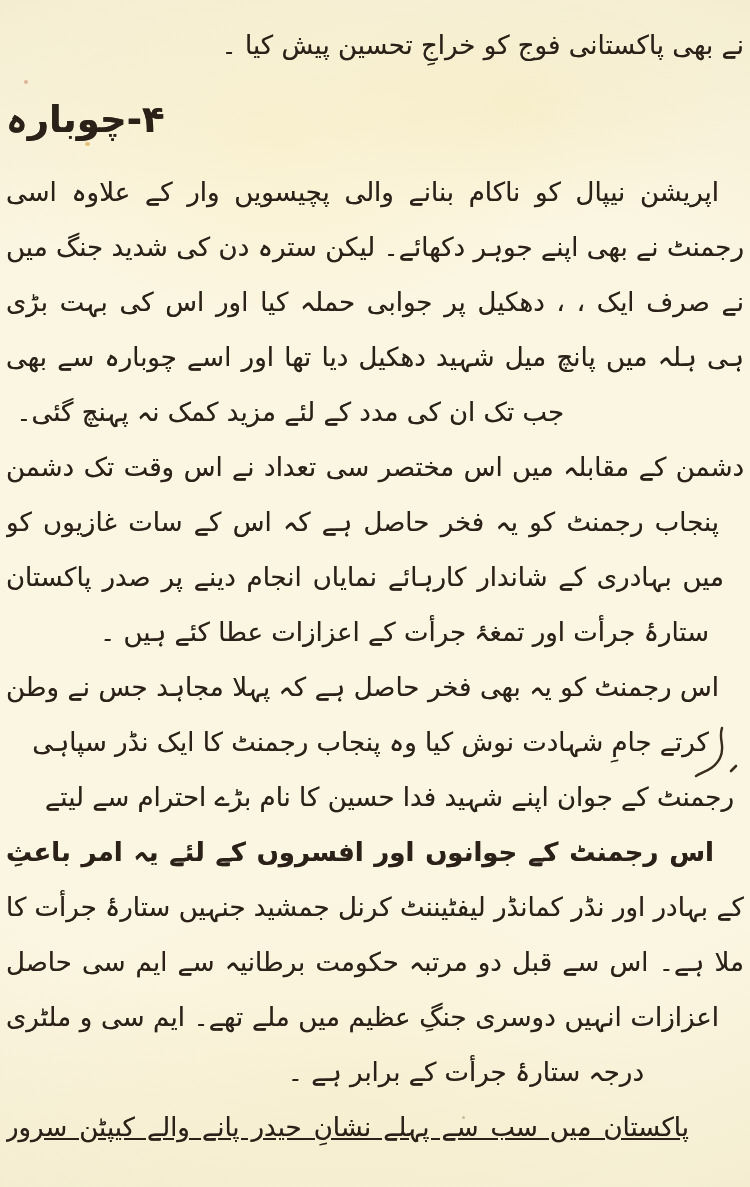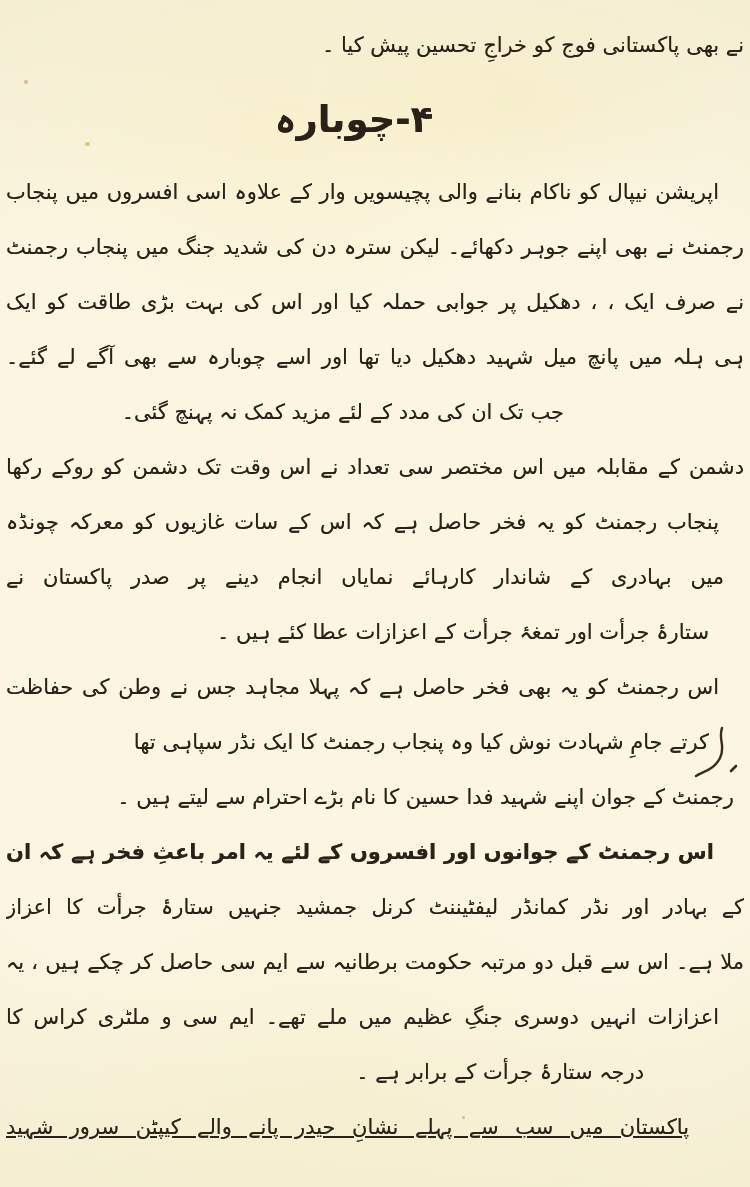--- a/index.html
+++ b/index.html
@@ -16,38 +16,38 @@
       radial-gradient(ellipse 900px 700px at 50% 50%, #fbf6e2 60%, #f3ecce 100%);
     background-color:#f9f3dc;
     overflow:hidden;
     font-family:"DejaVu Sans", sans-serif;
     color:#2b2118;
     direction:rtl;
   }
   .line{
     height:55px;
     line-height:55px;
-    font-size:21px;
+    font-size:26px;
     white-space:normal;
     overflow:hidden;
     text-shadow:0 0 0.5px rgba(43,33,24,0.55);
   }
   .j{ text-align:justify; text-align-last:justify; }
   .r{ text-align:right;  text-align-last:right; }
   .pr10{padding-right:10px;} .pr20{padding-right:20px;} .pr25{padding-right:25px;}
   .pr30{padding-right:30px;font-weight:bold;} .pr35{padding-right:35px;} .pr55{padding-right:55px;text-decoration:underline;}
   .pr100{padding-right:100px;} .pr180{padding-right:180px;}
   .fragment{ padding-left:176px; }
   .heading{
     margin:14px 0 0 0;
     height:66px;
     line-height:66px;
     font-size:37px;
     font-weight:bold;
-    text-align:center;
+    text-align:left;
     padding-right:42px;
     letter-spacing:1px;
     text-shadow:0 0 0.6px rgba(43,33,24,0.8);
   }
   .body-text{ margin-top:12px; }
   .margin-mark{
     position:absolute;
     right:6px; top:722px;
     width:52px; height:62px;
     pointer-events:none;

